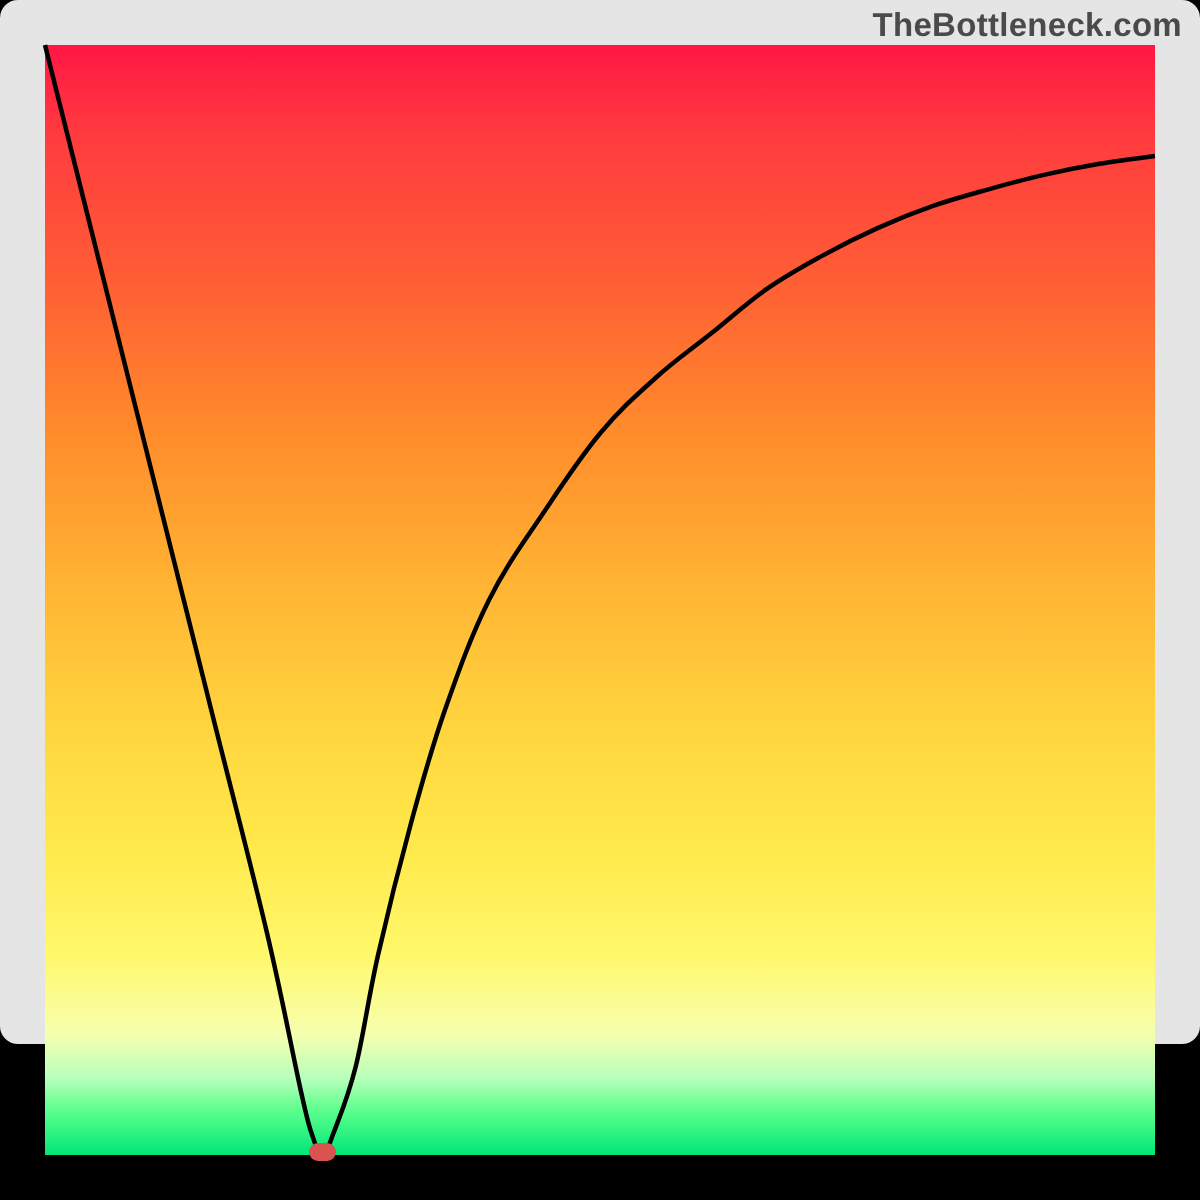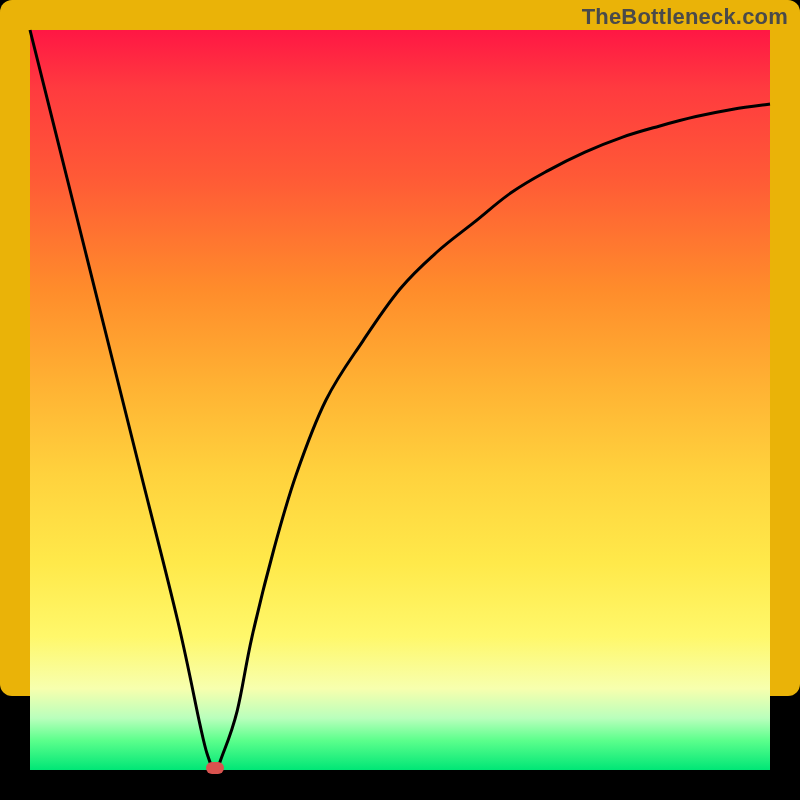--- a/index.html
+++ b/index.html
@@ -8,21 +8,21 @@
     width: 800px;
     height: 800px;
     background: #000;
     overflow: hidden;
     font-family: Arial, Helvetica, sans-serif;
   }
   .frame {
     position: relative;
     width: 800px;
     height: 696px;
-    background: #eab308;
+    background: #e5e5e5;
     border-radius: 12px;
   }
   .plot-area {
     position: absolute;
     left: 30px;
     top: 30px;
     width: 740px;
     height: 740px;
     background: linear-gradient(to bottom,
       #ff1744 0%,

